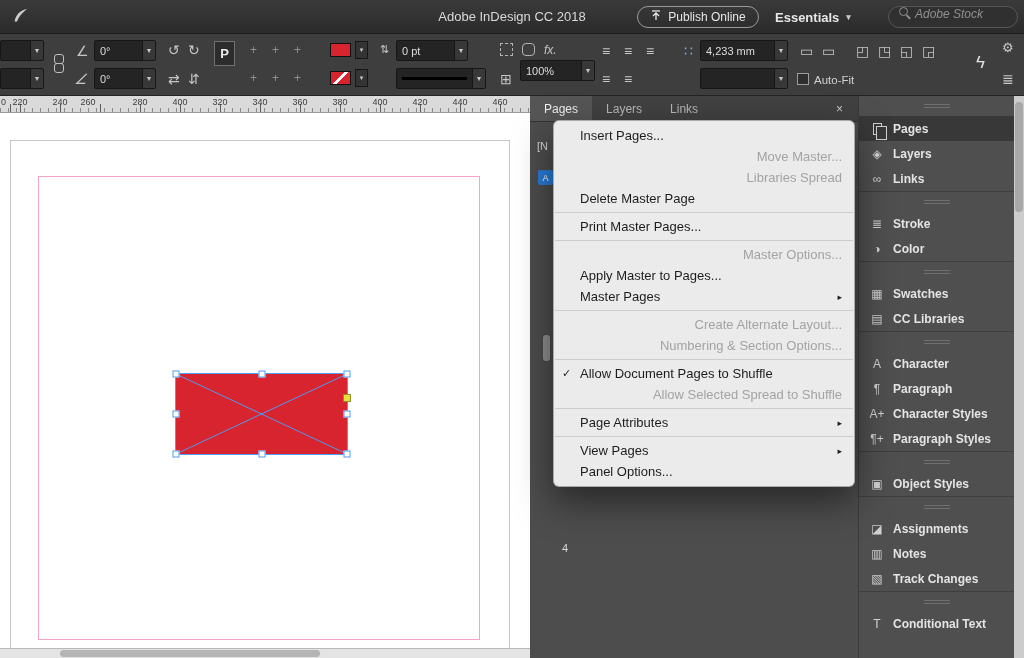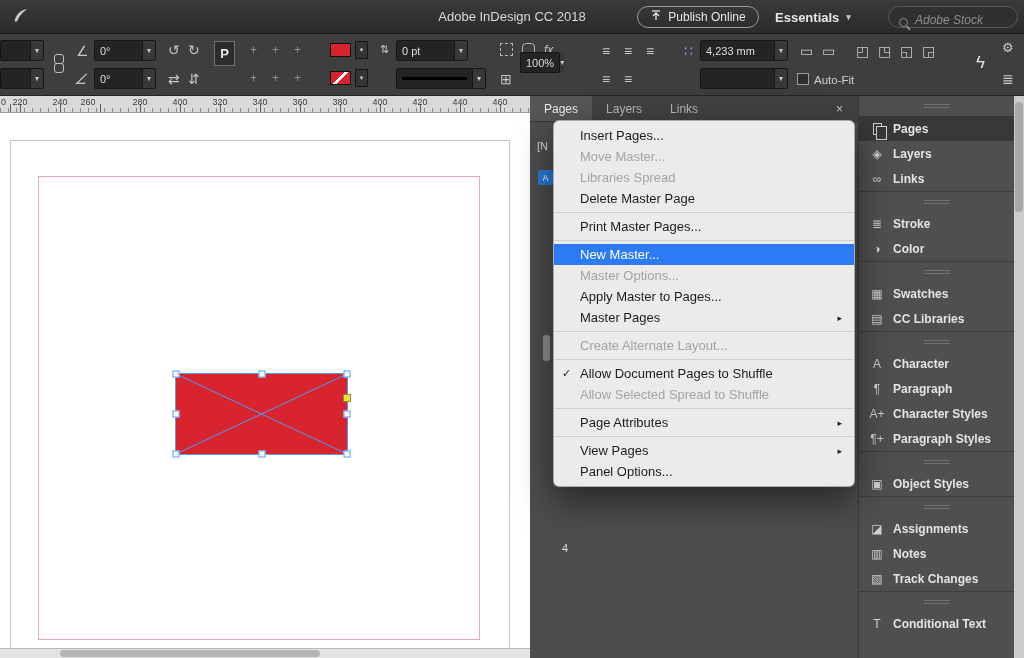--- a/index.html
+++ b/index.html
@@ -15,21 +15,21 @@
     color:#d9d9d9; font-size:13px; }
   .publish-btn { position:absolute; left:637px; top:6px; width:122px; height:22px;
     border:1px solid #9a9a9a; border-radius:12px; background:transparent; color:#e6e6e6;
     font-size:12px; display:flex; align-items:center; justify-content:center; gap:6px;
     font-family:"Liberation Sans", sans-serif; }
   .workspace { position:absolute; left:775px; top:6px; height:22px; display:flex;
     align-items:center; gap:7px; color:#e6e6e6; font-size:13px; font-weight:bold; }
   .ws-chev { font-size:9px; color:#c9c9c9; }
   .stock-search { position:absolute; left:888px; top:6px; width:130px; height:22px;
     background:#303030; border:1px solid #565656; border-radius:12px; display:flex;
-    align-items:flex-end; gap:7px; padding:0 10px; }
+    align-items:flex-start; gap:7px; padding:0 10px; }
   .stock-ph { color:#8f8f8f; font-size:12px; font-style:italic; }
   .mag { width:9px; height:9px; border:1.5px solid #8f8f8f; border-radius:50%; position:relative; flex:0 0 auto; }
   .mag::after { content:""; position:absolute; width:5px; height:1.5px; background:#8f8f8f;
     transform:rotate(45deg); right:-4px; bottom:-2px; }
 
   
   .toolbar { position:absolute; left:0; top:34px; width:1024px; height:62px;
     background:#3e3e3e; border-bottom:1px solid #242424; }
   .fld { position:absolute; height:21px; background:#242424; border:1px solid #161616;
     border-radius:2px; display:flex; align-items:center; color:#dddddd; font-size:11px; }
@@ -126,21 +126,21 @@
   .vscroll { position:absolute; left:484px; top:0; width:10px; height:562px; background:#cccccc; }
   .vthumb { position:absolute; left:1px; top:6px; width:8px; height:110px;
     background:#a8a8a8; border-radius:4px; }
 
   
   .menu { position:absolute; left:553px; top:120px; width:302px; background:#ebebeb;
     border:1px solid rgba(0,0,0,.28); border-radius:6px; padding:4px 0;
     box-shadow:0 14px 36px rgba(0,0,0,.5); z-index:10; }
   .mi { position:relative; height:21px; display:flex; align-items:center;
     padding:0 12px 0 26px; font-size:13px; color:#1d1d1d; white-space:nowrap; }
-  .mi.disabled { color:#a3a3a3; }
+  .mi.disabled { color:#a3a3a3;justify-content:flex-end; }
   .mi.hl { background:var(--highlight-blue,#2d7bf4); color:#ffffff; }
   .mi .check { position:absolute; left:8px; font-size:11px; }
   .mi .shortcut { margin-left:auto; font-size:12.5px; letter-spacing:1px; }
   .mi .sub { margin-left:auto; font-size:9px; }
   .msep { height:1px; background:#cdcdcd; margin:3px 1px; }
 </style>
 </head>
 <body>
 
 <div id="app">
@@ -220,21 +220,21 @@
       </div>
     <div class="fld" style="left:396px;top:34px;width:90px">
       <span class="linepreview"></span>
       <span class="chev">▾</span>
       </div>
 
     <span class="boxic dashed" style="left:500px;top:9px"></span>
     <span class="boxic round" style="left:522px;top:9px"></span>
     <span class="tbi" style="left:544px;top:10px;font-style:italic;font-size:12px">fx.</span>
     <span class="tbi" style="left:500px;top:38px">⊞</span>
-    <div class="fld" style="left:520px;top:18px;width:40px">
+    <div class="fld" style="left:520px;top:26px;width:75px">
       <span class="val">100%</span>
       <span class="chev">▾</span>
       </div>
 
     <span class="tbi" style="left:602px;top:10px">≡</span>
     <span class="tbi" style="left:624px;top:10px">≡</span>
     <span class="tbi" style="left:646px;top:10px">≡</span>
     <span class="tbi" style="left:602px;top:38px">≡</span>
     <span class="tbi" style="left:624px;top:38px">≡</span>
 
@@ -437,38 +437,38 @@
     <div class="mi">
       <span>Delete Master Page</span>
       </div>
     <div class="msep"></div>
 
     <div class="mi">
       <span>Print Master Pages...</span>
       </div>
     <div class="msep"></div>
 
-    <div class="mi hl">
-      <span>New Master...</span>
-      </div>
     <div class="mi disabled">
       <span>Master Options...</span>
       </div>
     <div class="mi">
       <span>Apply Master to Pages...</span>
       </div>
     <div class="mi">
       <span>Master Pages</span>
       <span class="sub">▸</span>
       </div>
     <div class="msep"></div>
 
     <div class="mi disabled">
       <span>Create Alternate Layout...</span>
       </div>
+    <div class="mi disabled">
+      <span>Numbering &amp; Section Options...</span>
+      </div>
     <div class="msep"></div>
 
     <div class="mi">
       <span class="check">✓</span>
       <span>Allow Document Pages to Shuffle</span>
       </div>
     <div class="mi disabled">
       <span>Allow Selected Spread to Shuffle</span>
       </div>
     <div class="msep"></div>

